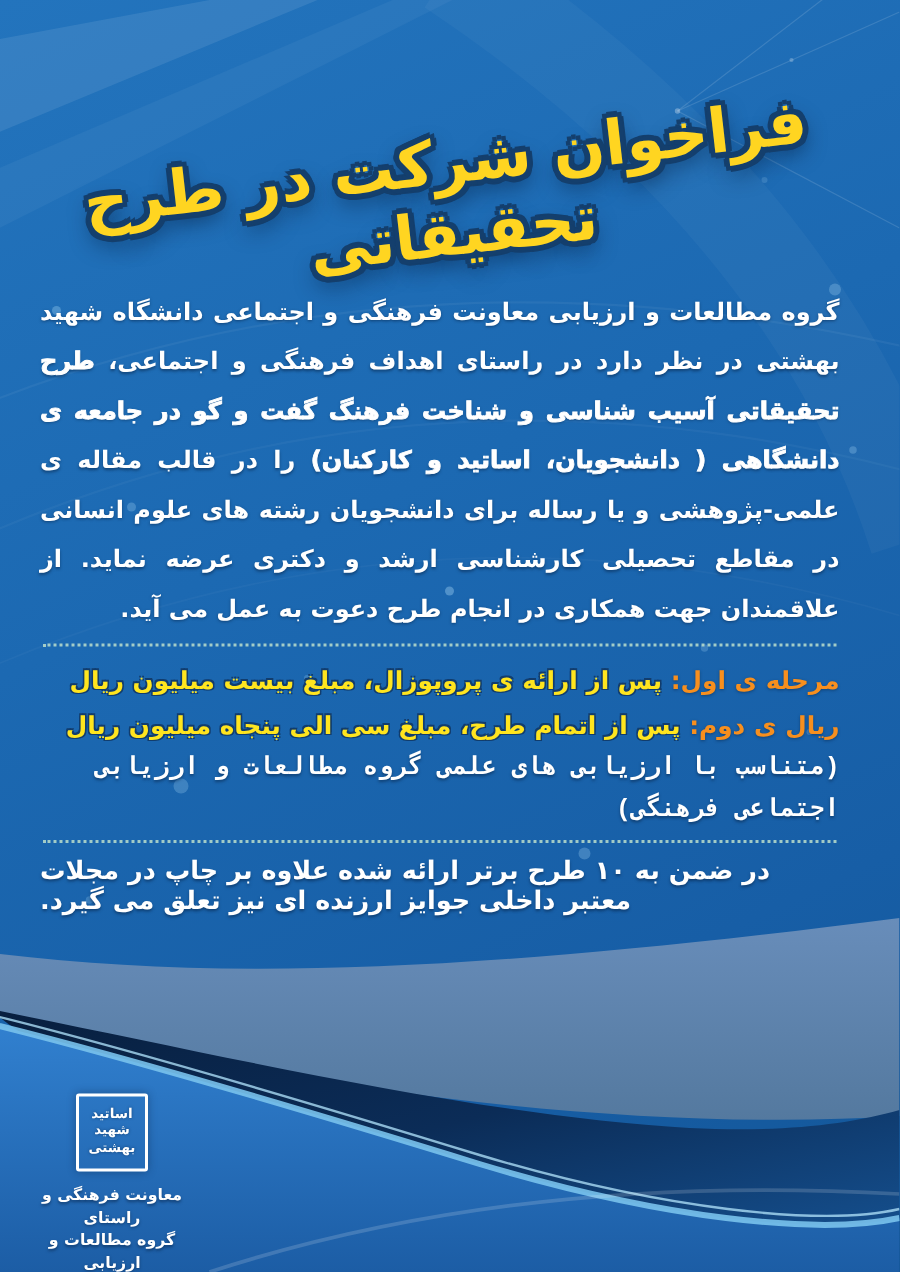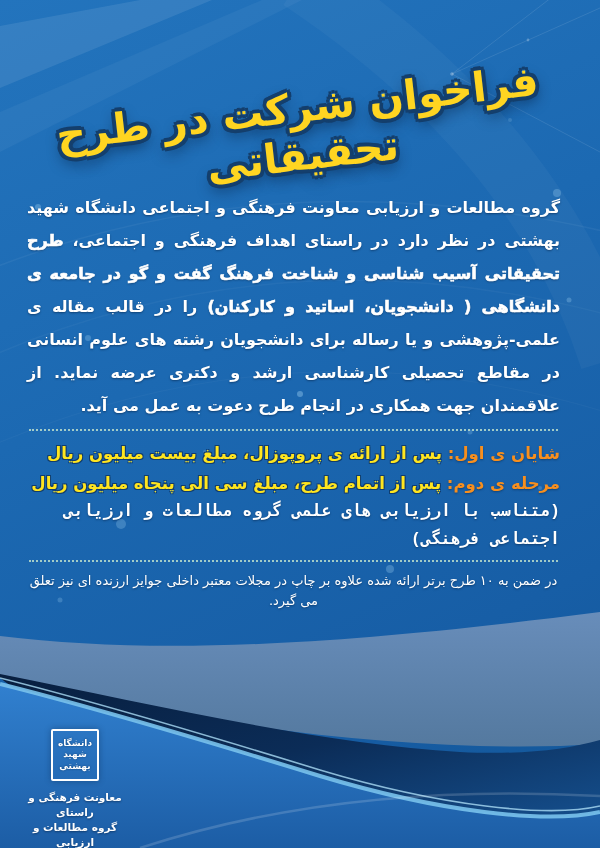--- a/index.html
+++ b/index.html
@@ -35,22 +35,22 @@
   .stage{margin:3px 0 2px;font-size:16.5px;font-weight:bold;line-height:27px;text-align:right;}
   .stage-first{margin-top:9px;}
   .stage-label{color:#f78f1e;text-shadow:0 1px 2px rgba(8,35,70,.5);}
   .stage-text{
     color:#ffe51f;
     text-shadow:1px 1px 0 #123d6d,-1px 1px 0 #123d6d,1px -1px 0 #123d6d,-1px -1px 0 #123d6d;
     margin-top:17px;
   }
   .stage-note{color:#ffffff;text-shadow:0 1px 2px rgba(8,35,70,.55);font-family:Liberation Mono, monospace;}
   .footer-note{
-    margin:5px 0 0;font-size:13px;font-weight:normal;line-height:20px;
-    text-align:center;color:#fff;text-shadow:0 1px 2px rgba(8,35,70,.55);
+    margin:5px 0 0;font-size:17px;font-weight:bold;line-height:20px;
+    text-align:left;color:#fff;text-shadow:0 1px 2px rgba(8,35,70,.55);
   }
   .logo-block{
     position:absolute;left:15px;top:729px;width:120px;
     text-align:center;color:#fff;
   }
   .emblem{
     width:40px;height:44px;margin:0 auto 9px;
     border:2px solid #fff;border-radius:2px;
     display:flex;align-items:center;justify-content:center;
     padding:2px;
@@ -134,30 +134,30 @@
   </svg>
 
   <h1 class="title">فراخوان شرکت در طرح تحقیقاتی</h1>
 
   <div class="content">
     <p class="intro"><span>گروه مطالعات و ارزیابی معاونت فرهنگی و اجتماعی دانشگاه شهید بهشتی در نظر دارد در راستای اهداف فرهنگی و اجتماعی، </span><span class="bold">طرح تحقیقاتی آسیب شناسی و شناخت فرهنگ گفت و گو در جامعه ی دانشگاهی ( دانشجویان، اساتید و کارکنان)</span><span> را در قالب مقاله ی علمی-پژوهشی و یا رساله برای دانشجویان رشته های علوم انسانی در مقاطع تحصیلی کارشناسی ارشد و دکتری عرضه نماید. از علاقمندان جهت همکاری در انجام طرح دعوت به عمل می آید.</span></p>
 
     <div class="dotted-sep"></div>
 
 
-    <p class="stage stage-first"><span class="stage-label">شایان ی اول:</span><span class="stage-text"> پس از ارائه ی پروپوزال، مبلغ بیست میلیون ریال</span></p>
+    <p class="stage stage-first"><span class="stage-label">مرحله ی اول:</span><span class="stage-text"> پس از ارائه ی پروپوزال، مبلغ بیست میلیون ریال</span></p>
 
-    <p class="stage"><span class="stage-label">مرحله ی دوم:</span><span class="stage-text"> پس از اتمام طرح، مبلغ سی الی پنجاه میلیون ریال </span><span class="stage-note">(متناسب با ارزیابی های علمی گروه مطالعات و ارزیابی اجتماعی فرهنگی)</span></p>
+    <p class="stage"><span class="stage-label">ریال ی دوم:</span><span class="stage-text"> پس از اتمام طرح، مبلغ سی الی پنجاه میلیون ریال </span><span class="stage-note">(متناسب با ارزیابی های علمی گروه مطالعات و ارزیابی اجتماعی فرهنگی)</span></p>
 
     <div class="dotted-sep"></div>
 
     <p class="footer-note">در ضمن به ۱۰ طرح برتر ارائه شده علاوه بر چاپ در مجلات معتبر داخلی جوایز ارزنده ای نیز تعلق می گیرد.</p>
   </div>
 
   <div class="logo-block">
     <div class="emblem">
-      <span>دانشگاه شهید بهشتی</span>
+      <span>اساتید شهید بهشتی</span>
     </div>
     <div class="logo-caption">معاونت فرهنگی و راستای</div>
     <div class="logo-caption">گروه مطالعات و ارزیابی</div>
   </div>
 
 </div>
 
 </body></html>

